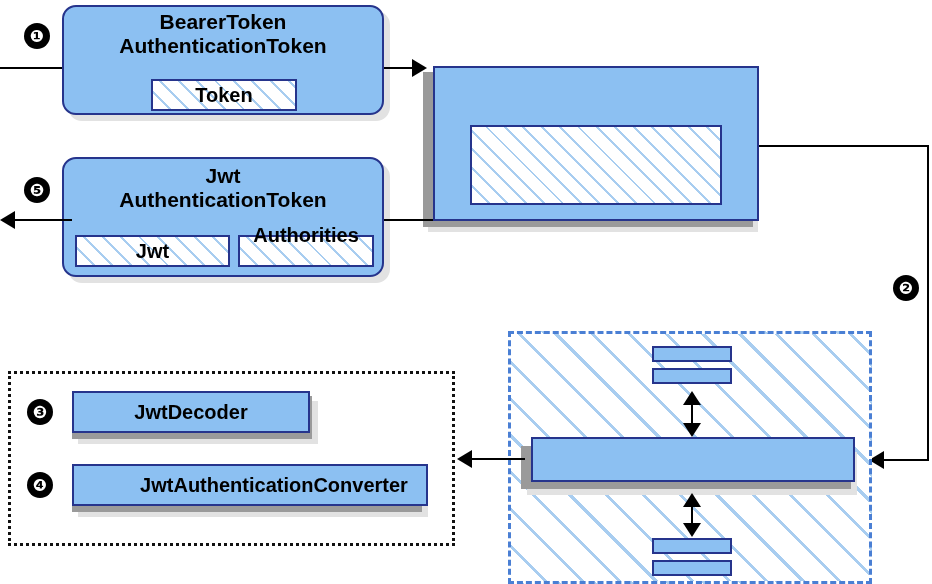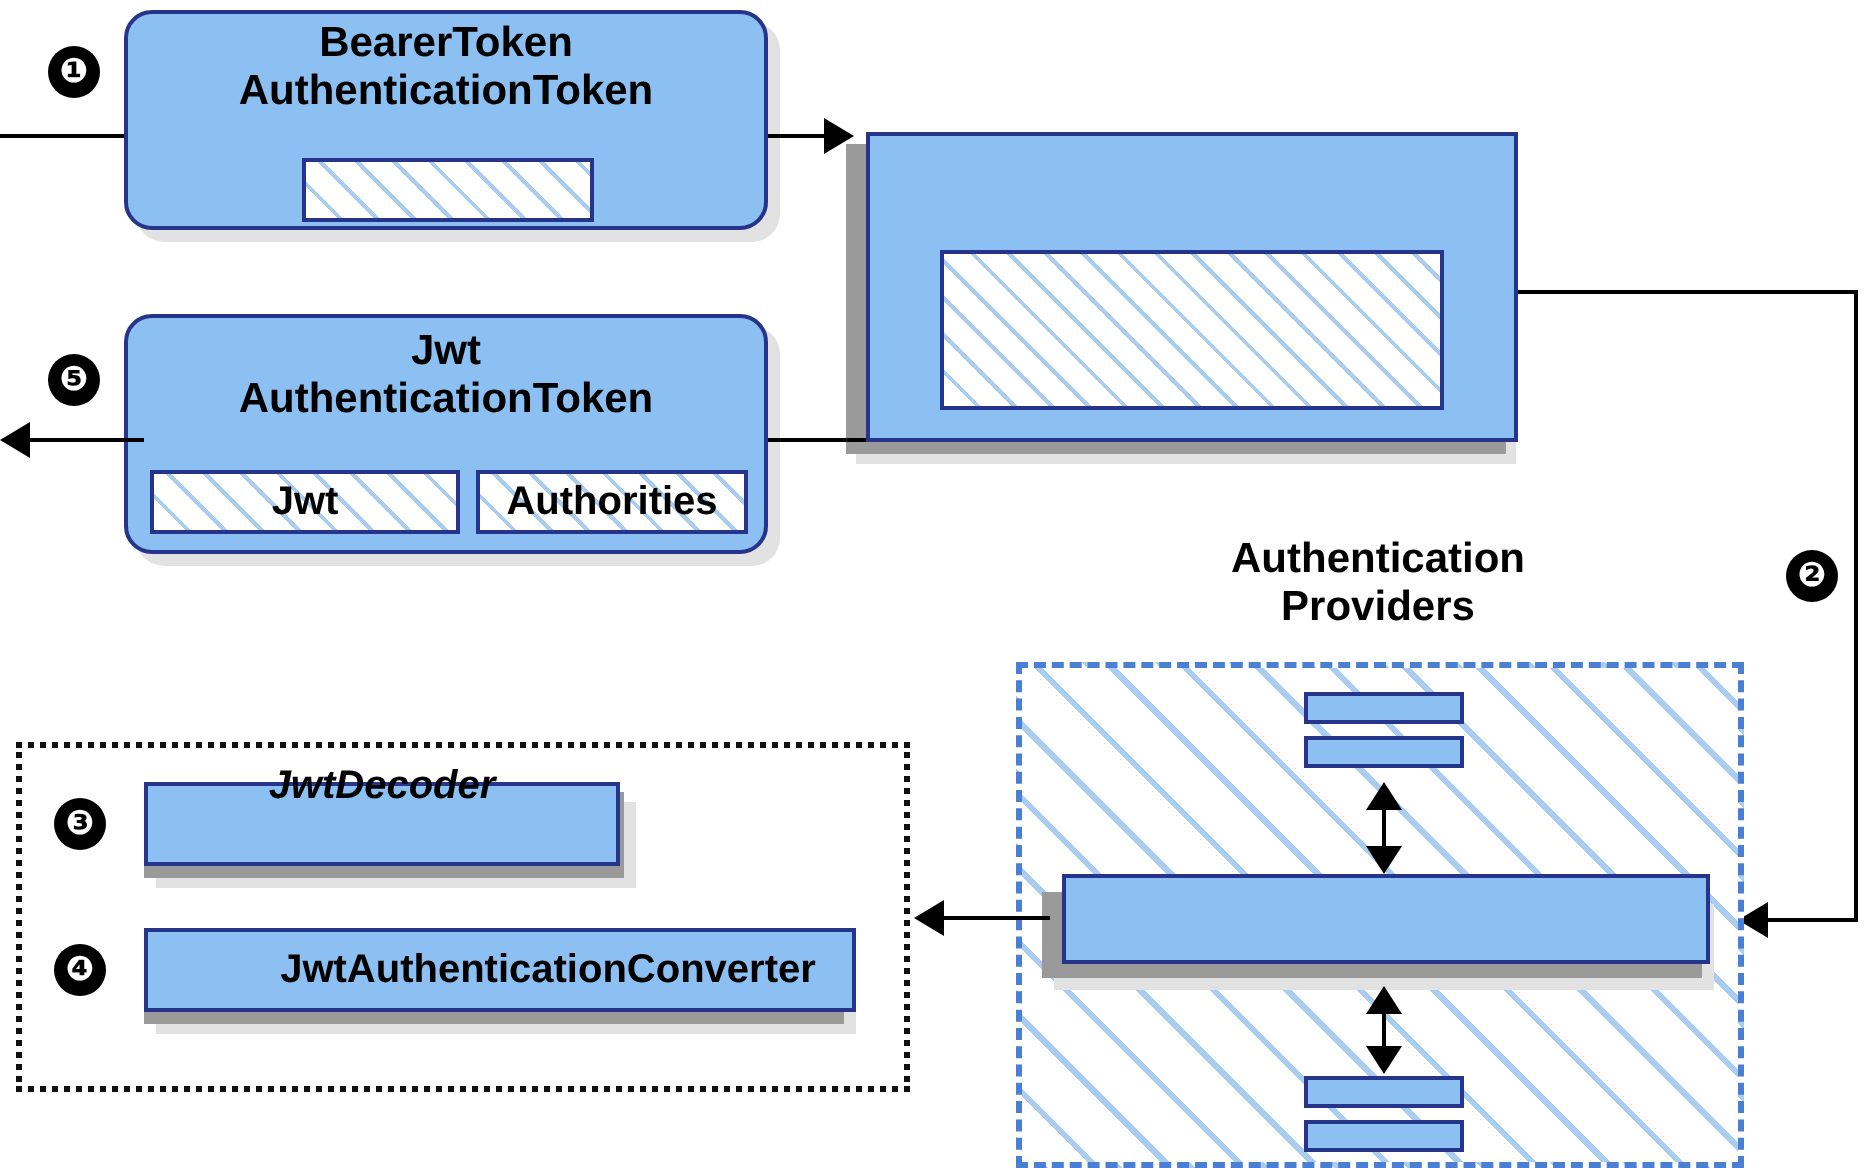--- a/index.html
+++ b/index.html
@@ -96,20 +96,21 @@
 
 <div id="stage">
 
   <div class="line-h" style="left:0px;top:67px;width:72px;"></div>
 
   <div class="shadow-light rounded" style="left:68px;top:11px;width:322px;height:110px;"></div>
   <div class="node blue rounded" style="left:62px;top:5px;width:322px;height:110px;"></div>
   <div class="label t22" style="left:62px;top:8px;width:322px;height:52px;">BearerToken
 AuthenticationToken</div>
   <div class="node hatch" style="left:151px;top:79px;width:146px;height:32px;"></div>
+  <div class="label t20" style="left:151px;top:79px;width:146px;height:32px;">Token</div>
   <div class="bullet" style="left:24px;top:23px;">❶</div>
 
   <div class="line-h" style="left:384px;top:67px;width:40px;"></div>
   <div class="arrow arrow-r" style="left:412px;top:59px;"></div>
 
   <div class="shadow-light" style="left:428px;top:77px;width:330px;height:155px;"></div>
   <div class="shadow-dark" style="left:423px;top:72px;width:330px;height:155px;"></div>
   <div class="node blue" style="left:433px;top:66px;width:326px;height:155px;"></div>
   <div class="node hatch" style="left:470px;top:125px;width:252px;height:80px;"></div>
 
@@ -119,30 +120,28 @@
   <div class="arrow arrow-l" style="left:869px;top:451px;"></div>
   <div class="bullet" style="left:893px;top:275px;">❷</div>
 
   <div class="shadow-light rounded" style="left:68px;top:163px;width:322px;height:120px;"></div>
   <div class="node blue rounded" style="left:62px;top:157px;width:322px;height:120px;"></div>
   <div class="label t22" style="left:62px;top:160px;width:322px;height:56px;">Jwt
 AuthenticationToken</div>
   <div class="node hatch" style="left:75px;top:235px;width:155px;height:32px;"></div>
   <div class="label t20" style="left:75px;top:235px;width:155px;height:32px;">Jwt</div>
   <div class="node hatch" style="left:238px;top:235px;width:136px;height:32px;"></div>
-  <div class="label t20" style="left:238px;top:235px;width:136px;height:32px;border-radius:13px;">Authorities</div>
+  <div class="label t20" style="left:238px;top:219px;width:136px;height:32px;border-radius:13px;">Authorities</div>
   <div class="bullet" style="left:24px;top:177px;">❺</div>
 
   <div class="line-h" style="left:384px;top:219px;width:49px;"></div>
 
   <div class="line-h" style="left:12px;top:219px;width:60px;"></div>
   <div class="arrow arrow-l" style="left:0px;top:211px;"></div>
 
-  <div class="title-text t22" style="left:567px;top:268px;width:244px;">Authentication
-Providers</div>
 
   <div class="node hatch-area" style="left:508px;top:331px;width:364px;height:253px;"></div>
 
   <div class="node blue" style="left:652px;top:346px;width:80px;height:16px;"></div>
   <div class="node blue" style="left:652px;top:368px;width:80px;height:16px;"></div>
 
   <div class="arrow arrow-u" style="left:683px;top:391px;"></div>
   <div class="line-v" style="left:691px;top:396px;height:34px;"></div>
   <div class="arrow arrow-d" style="left:683px;top:423px;"></div>
 
@@ -158,21 +157,21 @@
   <div class="node blue" style="left:652px;top:560px;width:80px;height:16px;"></div>
 
   <div class="line-h" style="left:470px;top:458px;width:55px;"></div>
   <div class="arrow arrow-l" style="left:457px;top:450px;"></div>
 
   <div class="node dotted-area" style="left:8px;top:371px;width:447px;height:175px;"></div>
 
   <div class="shadow-light" style="left:78px;top:401px;width:240px;height:43px;"></div>
   <div class="shadow-dark" style="left:72px;top:396px;width:240px;height:43px;"></div>
   <div class="node blue" style="left:72px;top:391px;width:238px;height:42px;"></div>
-  <div class="label t20" style="left:72px;top:372px;width:238px;height:42px;font-style:italic;">JwtDecoder</div>
+  <div class="label t20" style="left:72px;top:391px;width:238px;height:42px;">JwtDecoder</div>
   <div class="bullet" style="left:27px;top:399px;">❸</div>
 
   <div class="shadow-light" style="left:78px;top:474px;width:350px;height:43px;"></div>
   <div class="shadow-dark" style="left:72px;top:469px;width:350px;height:43px;"></div>
   <div class="node blue" style="left:72px;top:464px;width:356px;height:42px;"></div>
   <div class="label t20" style="left:72px;top:464px;width:356px;height:42px;padding-left:24px;">JwtAuthenticationConverter</div>
   <div class="bullet" style="left:27px;top:472px;">❹</div>
 
 </div>
 

